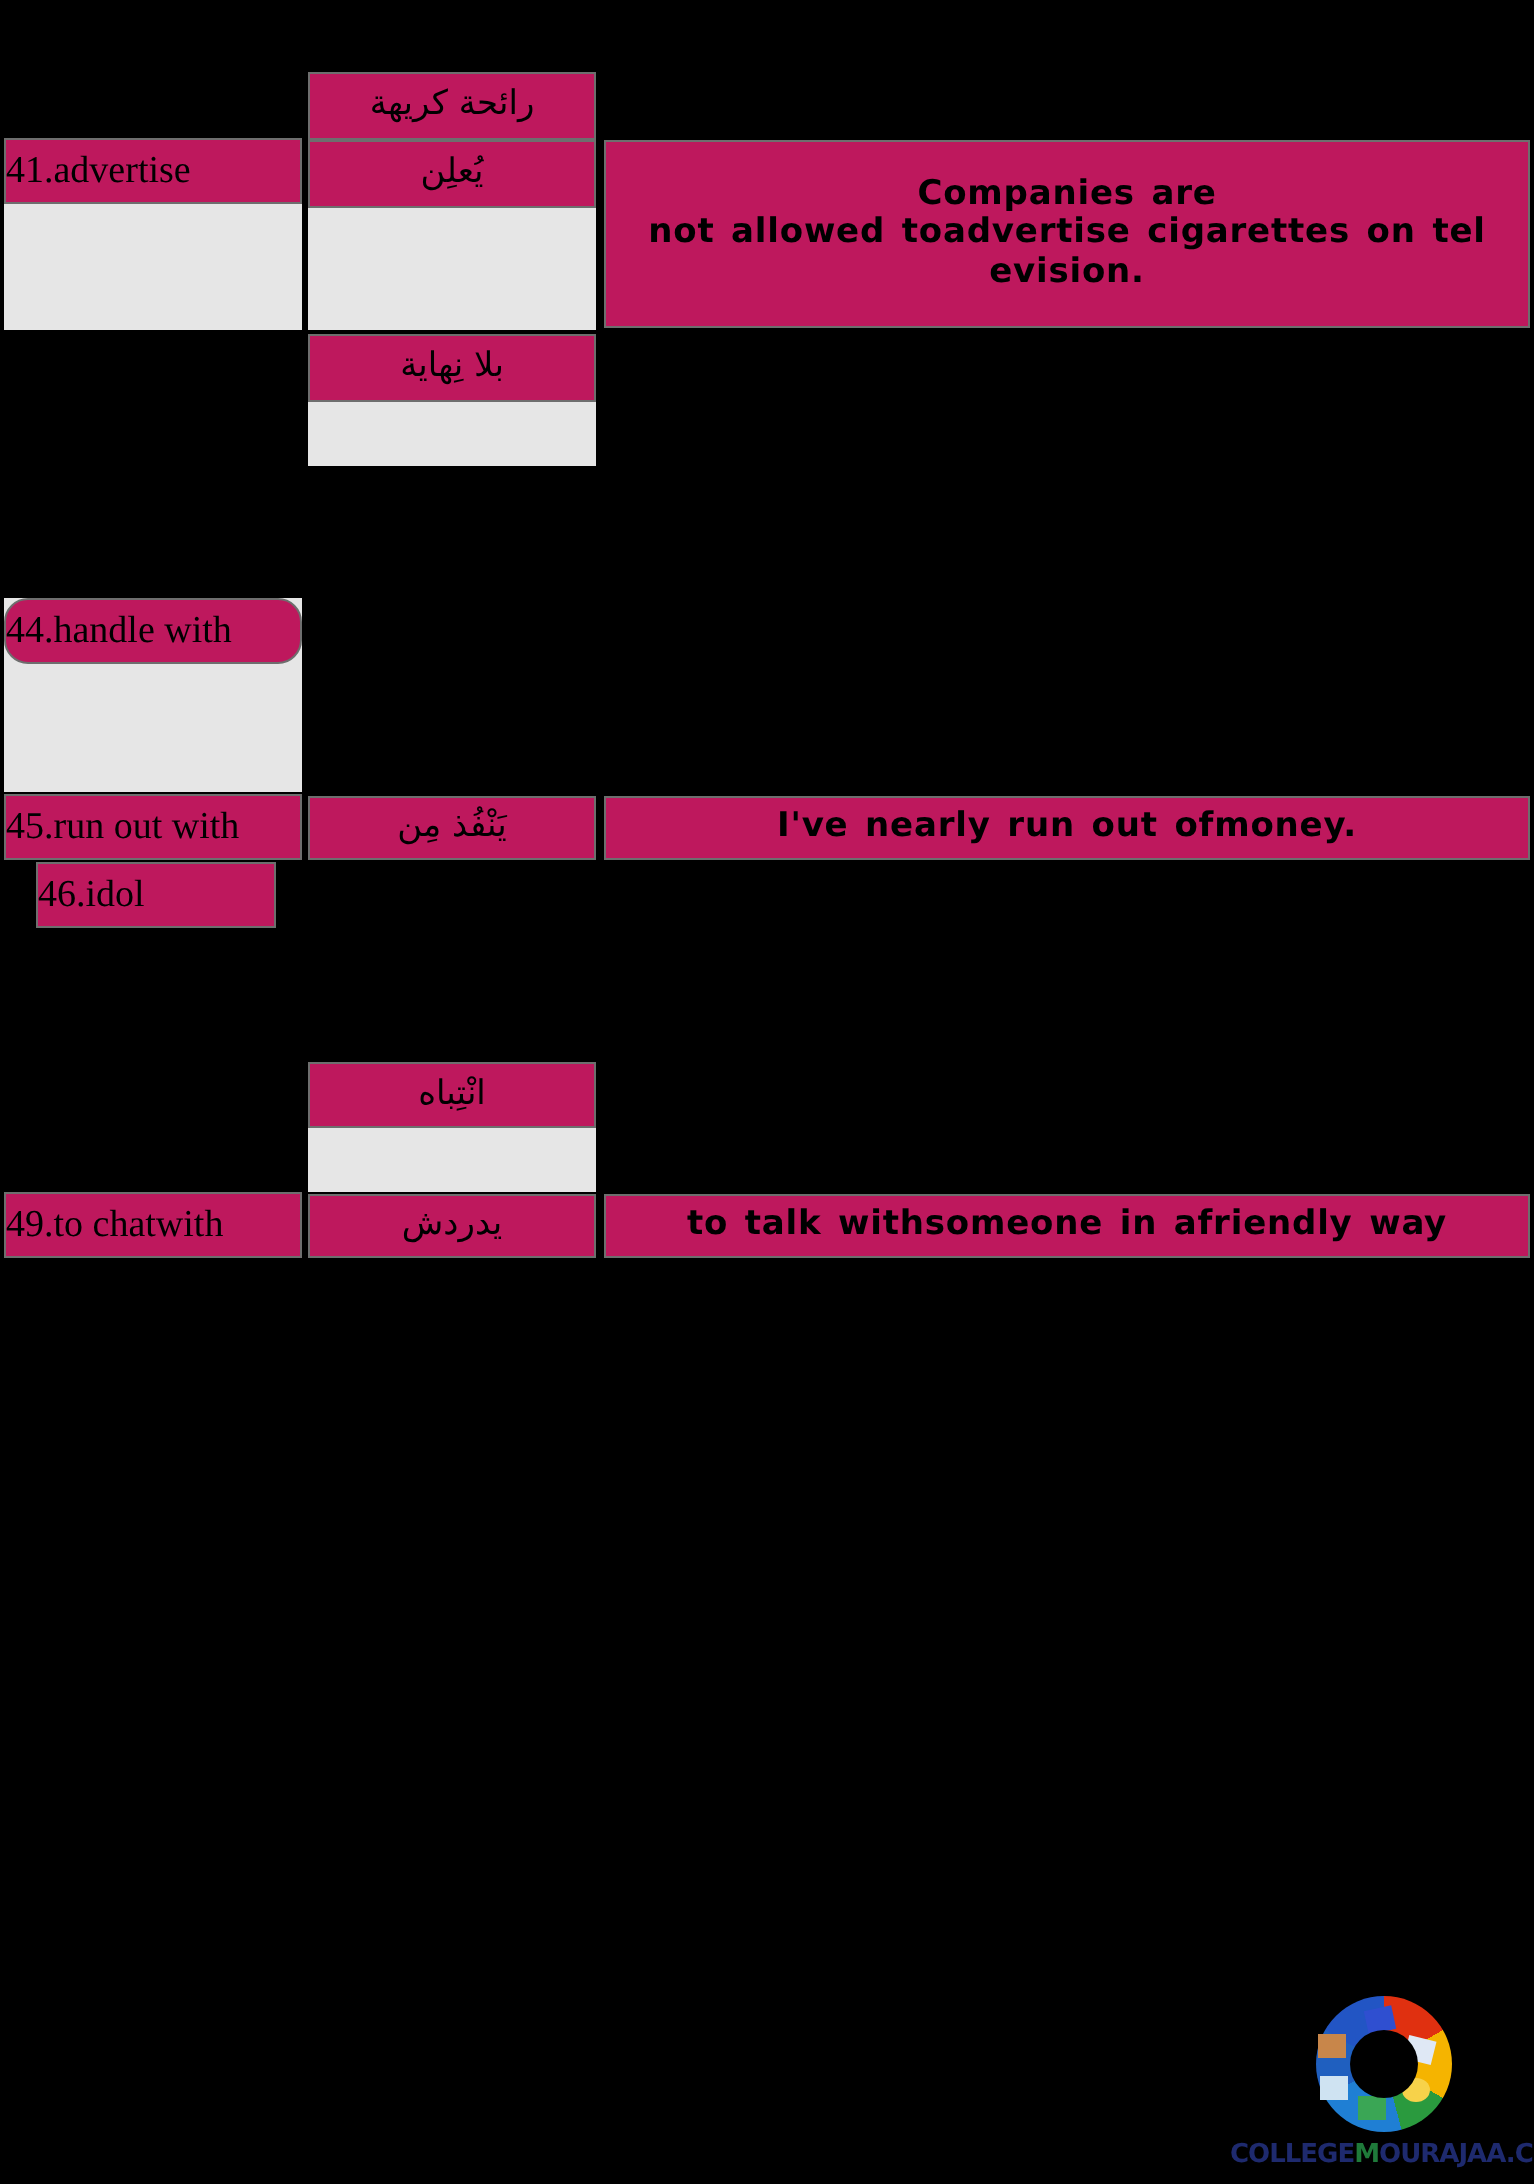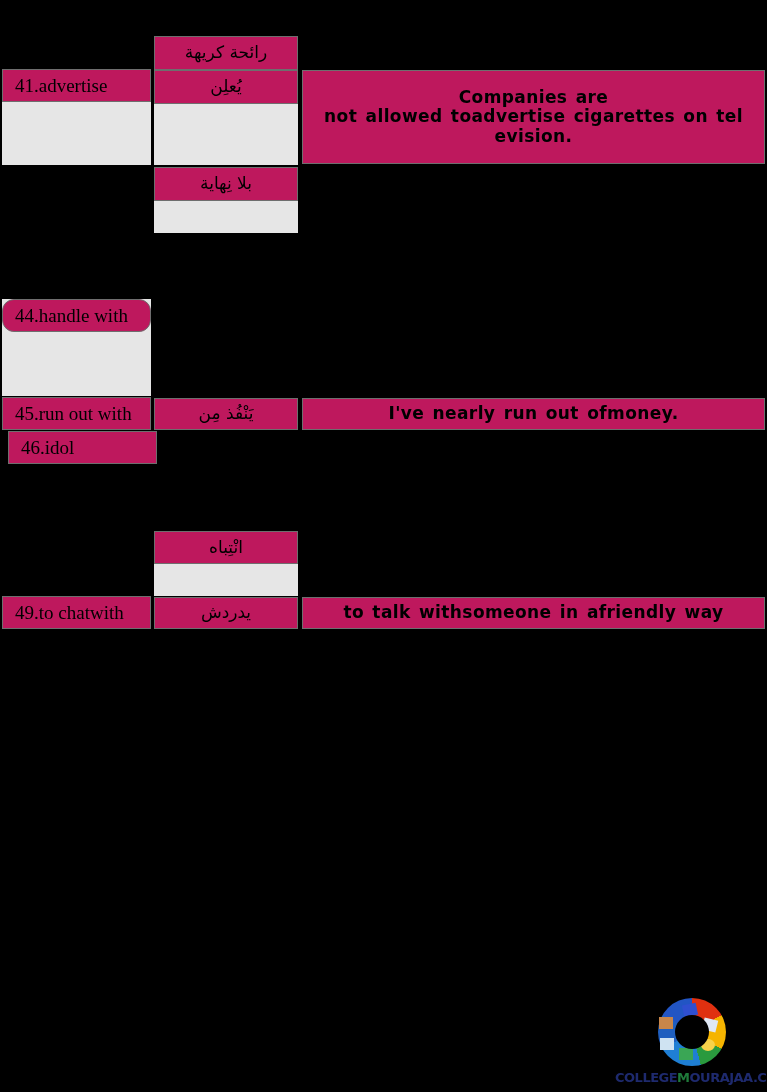--- a/index.html
+++ b/index.html
@@ -29,21 +29,21 @@
   }
   .panel {
     position: absolute;
     background: #e6e6e6;
     box-sizing: border-box;
   }
   .cell-en-term {
     font-family: "Liberation Serif", serif;
     font-size: 19px;
     justify-content: flex-start;
-    padding-left: 12px;
+    padding-left: 0;
     letter-spacing: 0px;
   }
   .cell-ar {
     font-family: "DejaVu Sans", sans-serif;
     font-size: 17px;
     direction: rtl;
     justify-content: center;
   }
   .cell-en-sentence {
     font-family: "DejaVu Sans", sans-serif;
@@ -149,21 +149,21 @@
 <div class="cell cell-en-term" style="left:2px; top:299px; width:149px; height:33px;border-radius:12px;">44.handle with</div>
 
 <div class="cell cell-en-term" style="left:2px; top:397px; width:149px; height:33px;">45.run out with</div>
 
 <div class="cell cell-ar" style="left:154px; top:398px; width:144px; height:32px;text-align:center;">يَنْفُذ مِن</div>
 
 <div class="cell cell-en-sentence" style="left:302px; top:398px; width:463px; height:32px;">
   <span class="lines">I've nearly run out ofmoney.</span>
 </div>
 
-<div class="cell cell-en-term" style="left:8px; top:431px; width:149px; height:33px;">46.idol</div>
+<div class="cell cell-en-term" style="left:18px; top:431px; width:120px; height:33px;">46.idol</div>
 
 <div class="cell cell-ar" style="left:154px; top:531px; width:144px; height:33px;">انْتِباه</div>
 
 <div class="panel" style="left:154px; top:564px; width:144px; height:32px;"></div>
 
 <div class="cell cell-en-term" style="left:2px; top:596px; width:149px; height:33px;">49.to chatwith</div>
 
 <div class="cell cell-ar" style="left:154px; top:597px; width:144px; height:32px;">يدردش</div>
 
 <div class="cell cell-en-sentence" style="left:302px; top:597px; width:463px; height:32px;">

